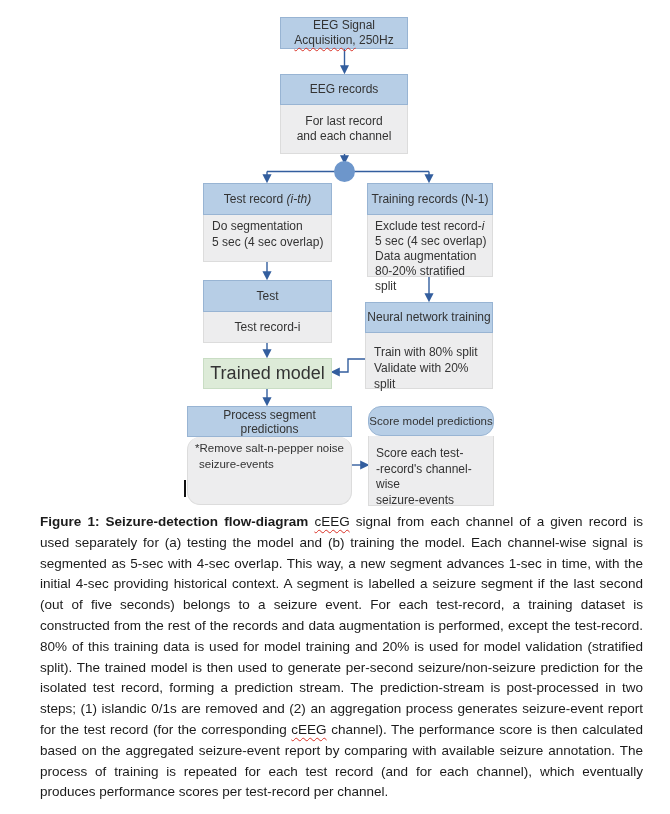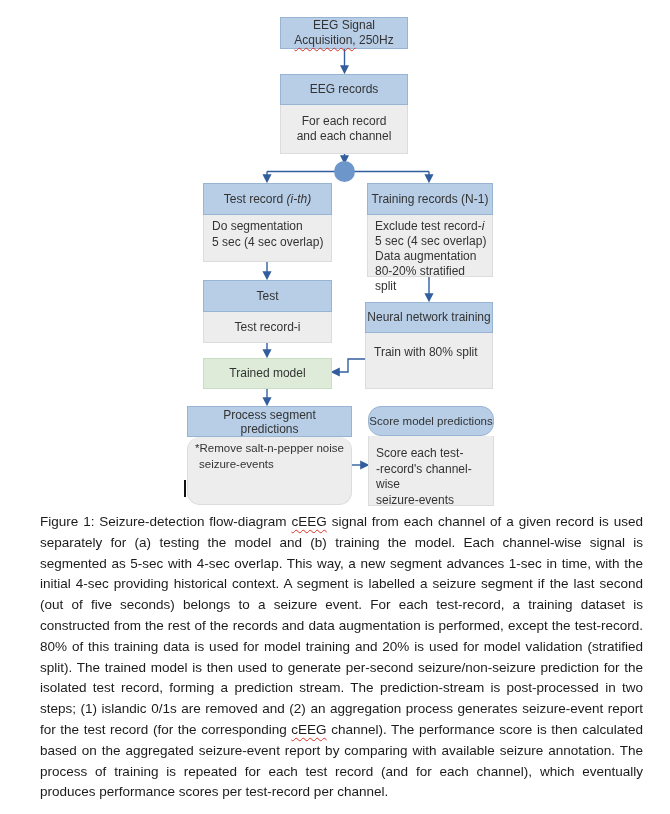--- a/index.html
+++ b/index.html
@@ -8,29 +8,29 @@
   .diagram{position:absolute;left:0;top:0;width:620px;height:512px;}
   .connectors{position:absolute;left:0;top:0;pointer-events:none;}
   .node{position:absolute;box-sizing:border-box;font-size:12px;color:#333;line-height:15px;}
   .blue{background:#b7cee6;border:1px solid #98b4d3;}
   .gray{background:#ededee;border:1px solid #dcdcdc;border-top:none;}
   .green{background:#ddebd8;border:1px solid #c9ddc4;}
   .center{display:flex;flex-direction:column;align-items:center;justify-content:center;text-align:center;}
   .left{padding:4px 3px 2px 8px;}
   .lh155{line-height:15.5px;}
   .fs115{font-size:11.5px;border-radius:13px;}
-  .fs15{font-size:12px;}
+  .fs15{font-size:18px;}
   .ital{font-style:italic;}
   .indent{padding-left:4px;}
   .sq{text-decoration-line:underline;text-decoration-style:wavy;text-decoration-color:#d93025;
       text-decoration-thickness:1px;text-underline-offset:3px;text-decoration-skip-ink:none;}
   .cursor{position:absolute;left:184px;top:480px;width:2px;height:17px;background:#111;}
   .caption{position:absolute;left:40px;top:512px;width:603px;margin:0;
            font-size:13.5px;line-height:20.8px;color:#1b1b1b;text-align:justify;}
-  .caption .bold{font-weight:normal;}
+  .caption .bold{font-weight:bold;}
 </style>
 </head>
 <body>
 
 <div class="page">
 
   <div class="diagram">
 
     <svg class="connectors" width="670" height="512" viewBox="0 0 670 512">
       <defs>
@@ -54,21 +54,21 @@
 
     <div class="node blue center" style="left:280px;top:17px;width:128px;height:32px">
       <div>EEG Signal</div>
       <div><span class="sq">Acquisition,</span> <span>250Hz</span></div>
     </div>
 
     <div class="node blue center" style="left:280px;top:74px;width:128px;height:31px">
       <div>EEG records</div>
     </div>
     <div class="node gray center" style="left:280px;top:105px;width:128px;height:49px">
-      <div>For each record</div>
+      <div>For last record</div>
       <div>and each channel</div>
     </div>
 
     <div class="node blue center" style="left:203px;top:183px;width:129px;height:32px">
       <div><span>Test record</span> <span class="ital">(i-th)</span></div>
     </div>
     <div class="node gray left lh155" style="left:203px;top:215px;width:129px;height:47px">
       <div>Do segmentation</div>
       <div>5 sec (4 sec overlap)</div>
     </div>
@@ -88,20 +88,21 @@
     </div>
     <div class="node blue center" style="left:365px;top:302px;width:128px;height:31px">
       <div>Neural network training</div>
     </div>
 
     <div class="node gray center" style="left:203px;top:312px;width:129px;height:31px">
       <div>Test record-i</div>
     </div>
     <div class="node gray left" style="left:365px;top:333px;width:128px;height:56px;padding-top:11px;line-height:16px">
       <div>Train with 80% split</div>
+      <div>Validate with 20% split</div>
     </div>
 
     <div class="node green center fs15" style="left:203px;top:358px;width:129px;height:31px">
       <div>Trained model</div>
     </div>
 
     <div class="node blue center" style="left:187px;top:406px;width:165px;height:31px;line-height:14px">
       <div>Process segment</div>
       <div>predictions</div>
     </div>

